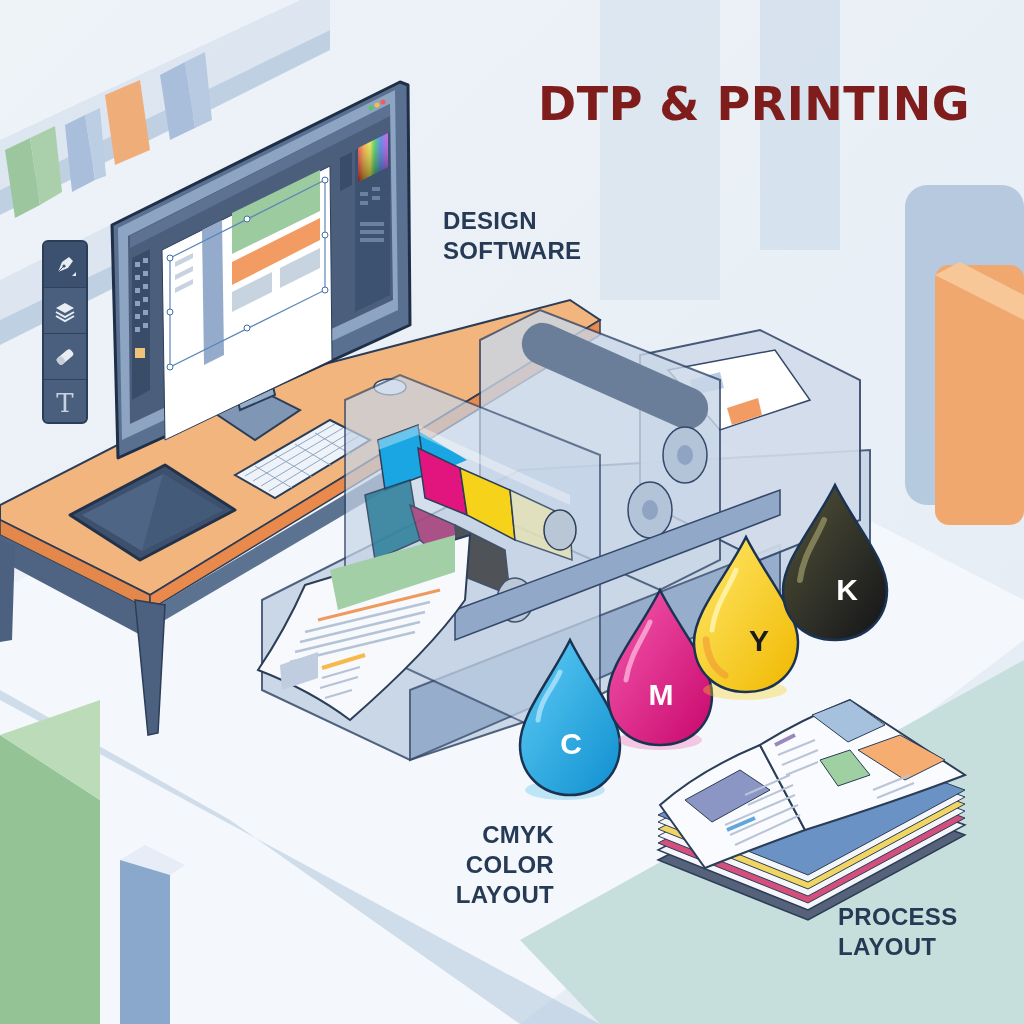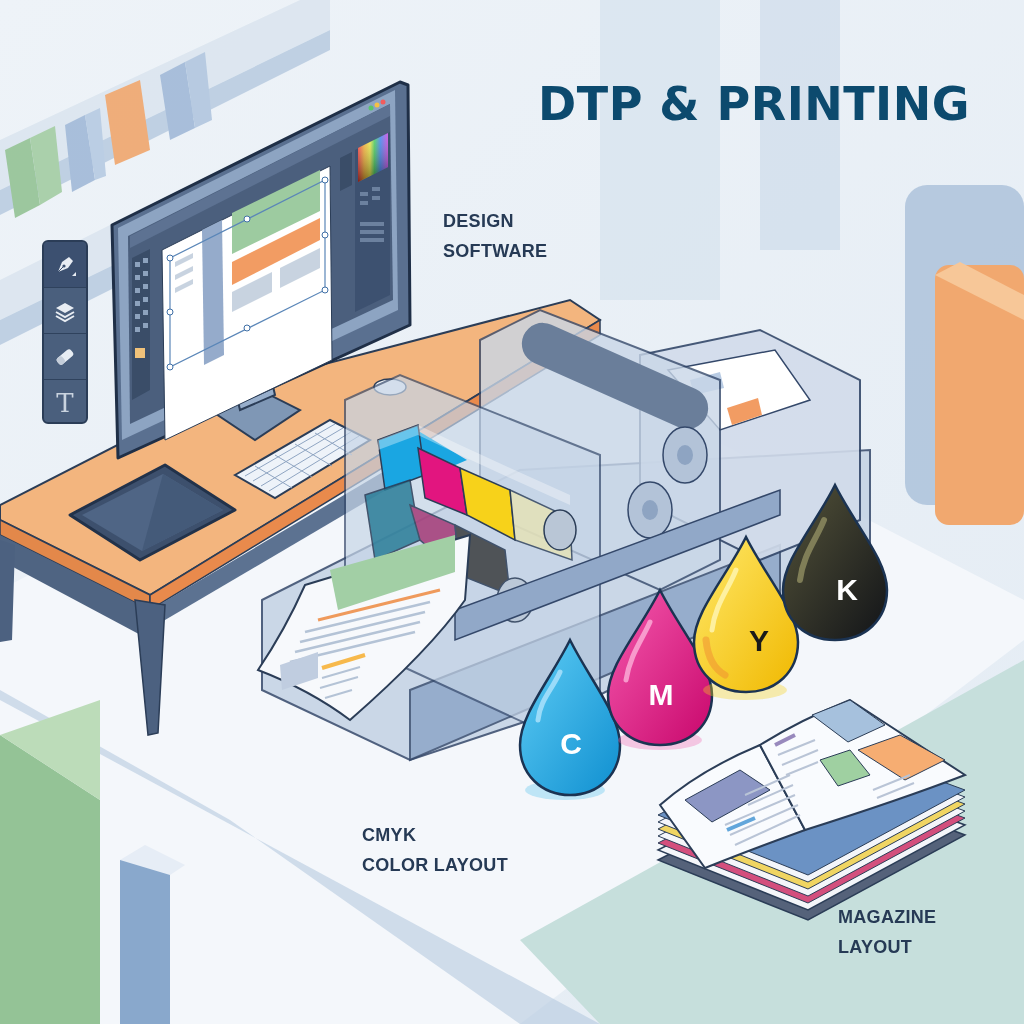--- a/index.html
+++ b/index.html
@@ -1,21 +1,21 @@
 <!DOCTYPE html>
 <html><head>
 <meta charset="utf-8">
 <style>
   html, body { margin:0; padding:0; }
   body { width:1024px; height:1024px; overflow:hidden; background:#eef3f8; font-family:"Liberation Sans", sans-serif; position:relative; }
   #scene { position:absolute; left:0; top:0; width:1024px; height:1024px; }
-  .title { position:absolute; right:54px; top:76px; text-align:right; color:#0c4a6e; font-family:"DejaVu Sans", sans-serif; font-weight:bold; font-size:46px; line-height:56px; letter-spacing:0.5px; }
-  .label { position:absolute; color:#263a55; font-family:"Liberation Sans", sans-serif; font-weight:bold; font-size:18px; line-height:30px; letter-spacing:0.3px; }
+  .title { position:absolute; right:54px; top:76px; text-align:right; color:#7f1d1d; font-family:"DejaVu Sans", sans-serif; font-weight:bold; font-size:46px; line-height:56px; letter-spacing:0.5px; }
+  .label { position:absolute; color:#263a55; font-family:"Liberation Sans", sans-serif; font-weight:bold; font-size:24px; line-height:30px; letter-spacing:0.3px; }
   .label-design { left:443px; top:206px; }
-  .label-cmyk { left:362px; top:820px; text-align:left; width:192px; }
+  .label-cmyk { left:362px; top:820px; text-align:right; width:192px; }
   .label-magazine { left:838px; top:902px; }
   .toolbar { position:absolute; left:42px; top:240px; width:46px; height:184px; background:#4a5f7d; border:2px solid #2b3d57; border-radius:6px; box-sizing:border-box; overflow:hidden; }
   .tool { height:45px; border-bottom:1px solid #2f425d; display:flex; align-items:center; justify-content:center; }
   .tool:first-child { background:#3c5070; }
   .tool:last-child { border-bottom:none; }
   .tool svg { width:26px; height:26px; }
   .tool-text { color:#c9d3df; font-family:"DejaVu Serif", serif; font-size:26px; }
   .drop-letter { position:absolute; font-family:"Liberation Sans", sans-serif; font-weight:bold; color:#fff; font-size:30px; text-align:center; width:40px; }
 </style>
 </head>
@@ -316,21 +316,21 @@
 
 <div class="label label-design">
   <div>DESIGN</div>
   <div>SOFTWARE</div>
 </div>
 <div class="label label-cmyk">
   <div>CMYK</div>
   <div>COLOR LAYOUT</div>
 </div>
 <div class="label label-magazine">
-  <div>MAGAZINE</div>
+  <div>PROCESS</div>
   <div>LAYOUT</div>
 </div>
 
 <div class="toolbar">
   <div class="tool">
     <svg viewBox="0 0 26 26">
       <path d="M6,20 L10,10 L17,5 L21,9 L16,16 Z" fill="#e8edf3"></path>
       <circle cx="12" cy="14" r="1.6" fill="#3c5070"></circle>
       <line x1="6" y1="20" x2="12" y2="14" stroke="#3c5070" stroke-width="1"></line>
       <polygon points="20,24 24,24 24,20" fill="#e8edf3"></polygon>

